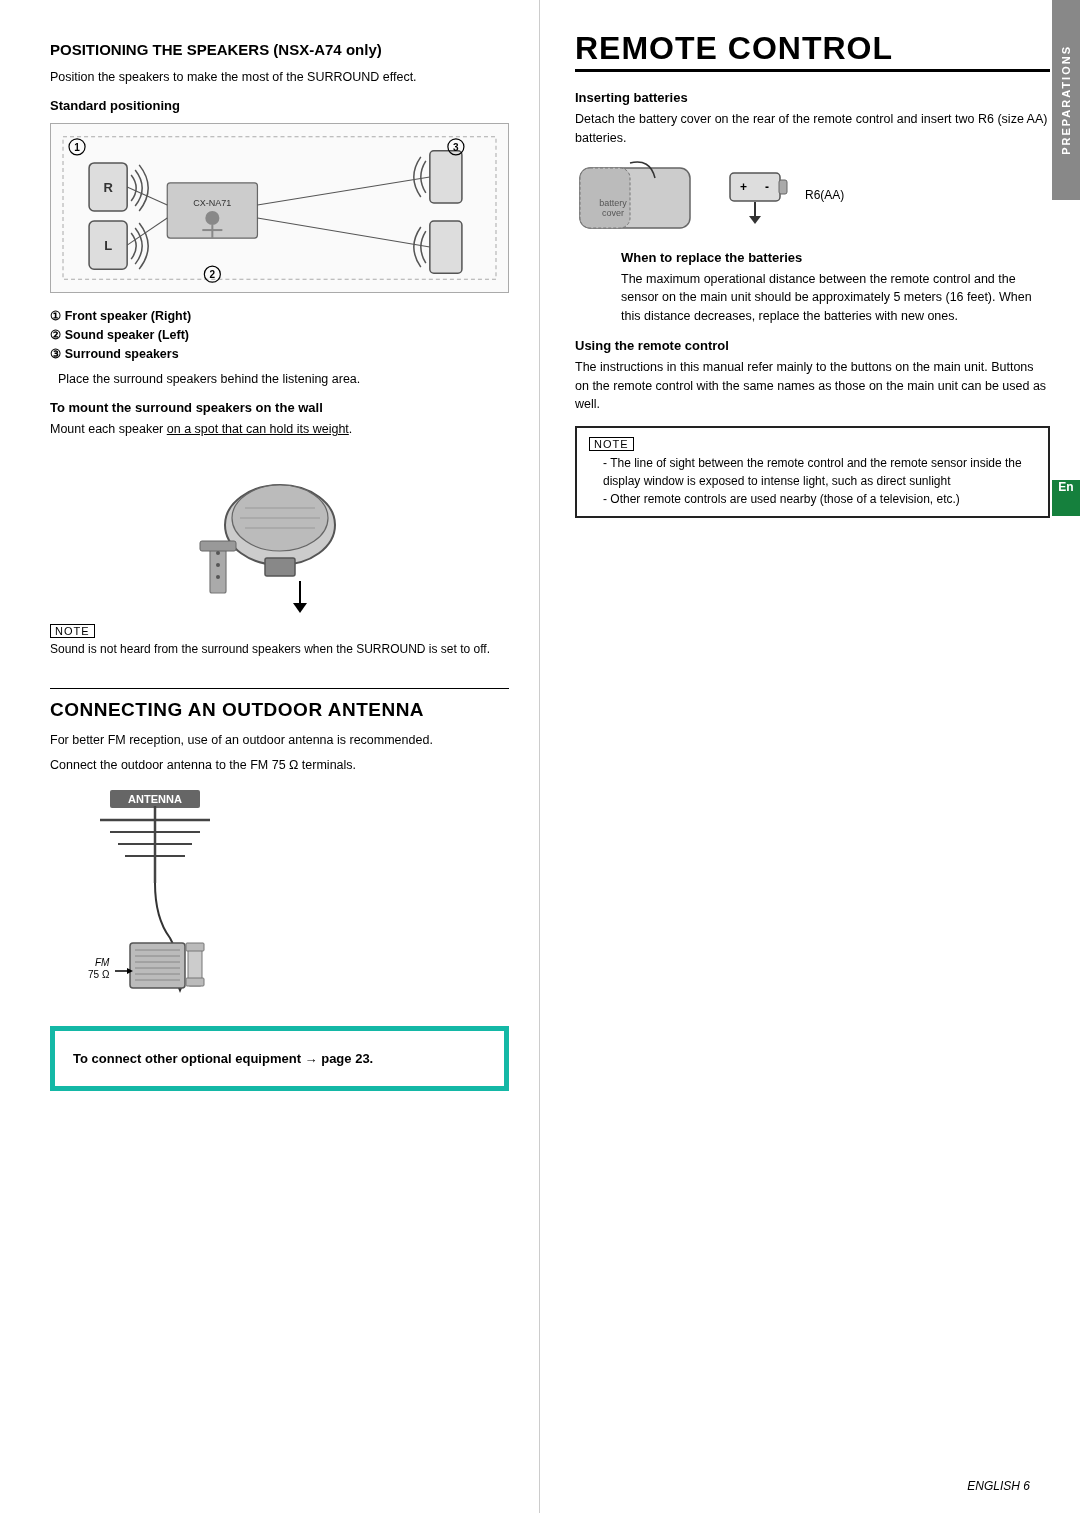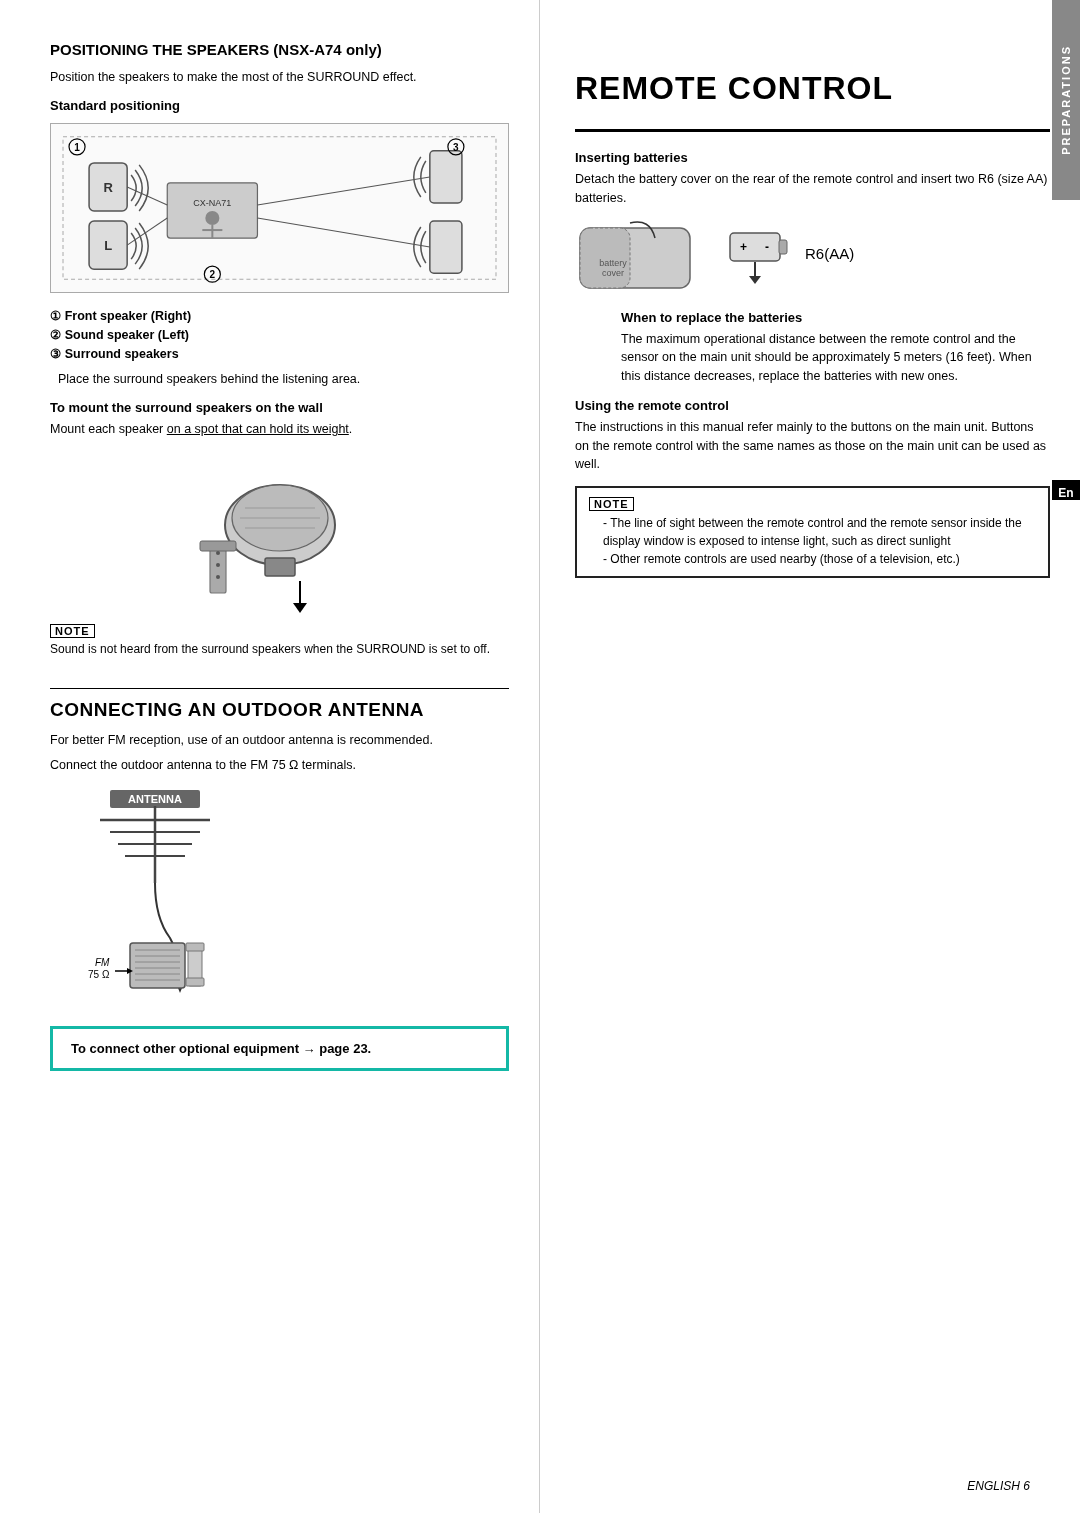--- a/index.html
+++ b/index.html
@@ -49,47 +49,46 @@
       font-size: 11px;
       font-weight: bold;
       letter-spacing: 2px;
       text-transform: uppercase;
     }
     .en-tab {
       position: absolute;
       right: 0;
       top: 480px;
       width: 28px;
-      height: 20px;
-      background: #000000;
+      height: 36px;
+      background: #15803d;
       display: flex;
-      align-items: flex-end;
+      align-items: flex-start;
       justify-content: center;
     }
     .en-tab-text {
       color: #fff;
       font-size: 12px;
       font-weight: bold;
     }
 
     
     .section-title {
       font-size: 15px;
       font-weight: bold;
       margin-bottom: 8px;
       line-height: 1.3;
     }
     .page-title {
       font-size: 32px;
       font-weight: bold;
       border-bottom: 3px solid #000;
-      padding-bottom: 22px;
+      padding-bottom: 2px;
       margin-bottom: 18px;
       letter-spacing: 1px;
-      margin-top: 40px;
     }
     .sub-title {
       font-size: 13px;
       font-weight: bold;
       margin-bottom: 5px;
       margin-top: 12px;
     }
     p {
       font-size: 12.5px;
       line-height: 1.5;
@@ -99,21 +98,21 @@
     .diagram-box {
       border: 1px solid #aaa;
       margin: 10px 0 14px 0;
       padding: 8px;
       position: relative;
       height: 170px;
       background: #fafafa;
     }
     .note-label {
       font-size: 11px;
-      font-weight: bold;
+      font-weight: normal;
       border: 1px solid #000;
       padding: 0px 4px;
       display: inline-block;
       margin-bottom: 3px;
       letter-spacing: 1px;
     }
     .note-text {
       font-size: 12px;
       line-height: 1.4;
     }
@@ -138,22 +137,22 @@
       letter-spacing: 0.5px;
     }
     
     .antenna-diagram {
       margin: 14px 0 18px 20px;
       position: relative;
       height: 220px;
     }
     
     .footer-note {
-      border: 3px solid #14b8a6;
-      padding: 12px 18px;
+      border: 5px solid #14b8a6;
+      padding: 20px 18px;
       margin-top: 10px;
       font-size: 13px;
       font-weight: bold;
     }
     
     .bottom-label {
       position: absolute;
       bottom: 20px;
       right: 50px;
       font-size: 12px;
@@ -380,21 +379,21 @@
           <rect x="64" y="22" width="8" height="14" rx="2" fill="#aaa" stroke="#666" stroke-width="1"></rect>
 
           <text x="25" y="33" font-size="12" font-weight="bold" fill="#000">+</text>
           <text x="50" y="33" font-size="12" font-weight="bold" fill="#000">-</text>
 
           <line x1="40" y1="44" x2="40" y2="62" stroke="#333" stroke-width="2"></line>
           <polygon points="34,58 46,58 40,66" fill="#333"></polygon>
         </svg>
 
         <div>
-          <p style="font-size:15px;text-align:left;">R6(AA)</p>
+          <p style="font-size:12px;text-align:left;">R6(AA)</p>
         </div>
       </div>
     </div>
 
     <div style="margin-top:8px;margin-left:46px;">
       <div class="sub-title">When to replace the batteries</div>
       <p>The maximum operational distance between the remote control and the sensor on the main unit should be approximately 5 meters (16 feet). When this distance decreases, replace the batteries with new ones.</p>
     </div>
 
     <div style="margin-top:10px;">

